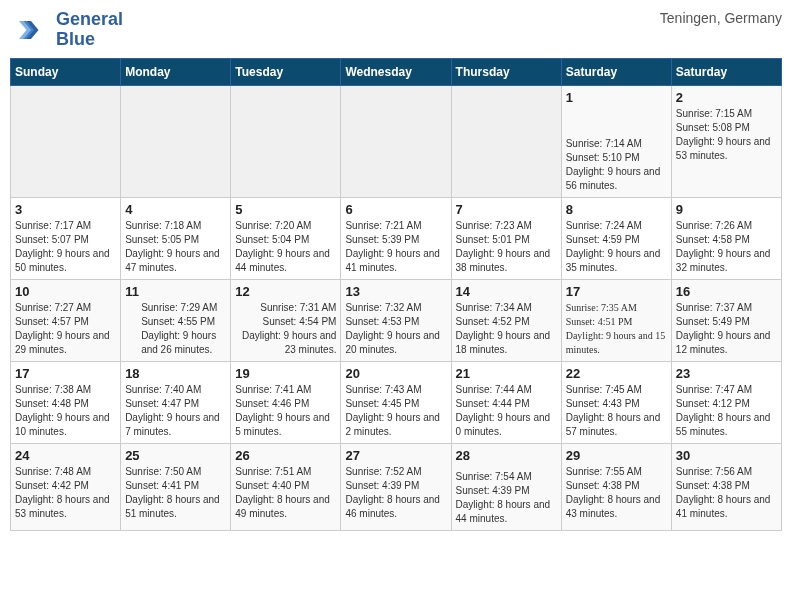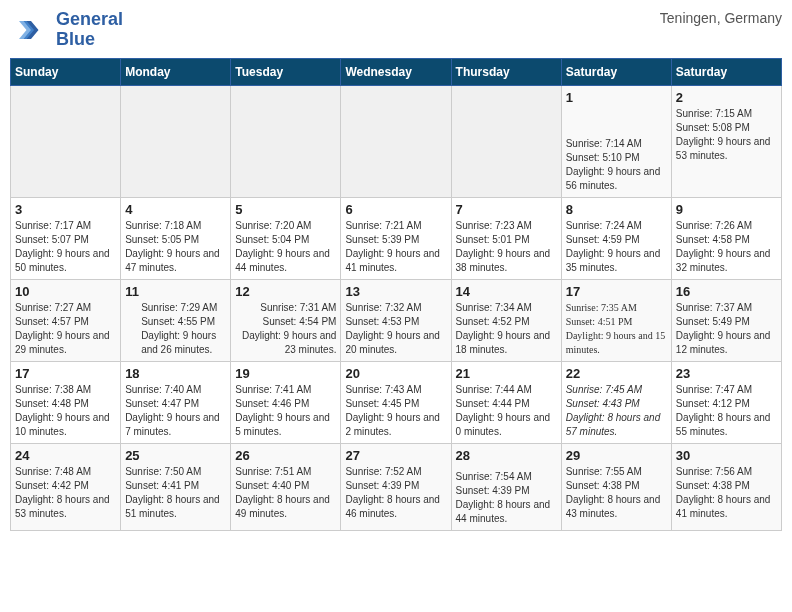--- a/index.html
+++ b/index.html
@@ -251,21 +251,21 @@
 Daylight: 9 hours and 2 minutes.</div>
         </td>
         <td>
           <div class="day-num">21</div>
           <div class="day-detail" style="white-space: pre-line;">Sunrise: 7:44 AM
 Sunset: 4:44 PM
 Daylight: 9 hours and 0 minutes.</div>
         </td>
         <td>
           <div class="day-num">22</div>
-          <div class="day-detail" style="white-space: pre-line; font-style: italic;">Sunrise: 7:45 AM
+          <div class="day-detail" style="white-space: pre-line;">Sunrise: 7:45 AM
 Sunset: 4:43 PM
 Daylight: 8 hours and 57 minutes.</div>
         </td>
         <td>
           <div class="day-num">23</div>
           <div class="day-detail" style="white-space: pre-line;">Sunrise: 7:47 AM
 Sunset: 4:12 PM
 Daylight: 8 hours and 55 minutes.</div>
         </td>
       </tr>

